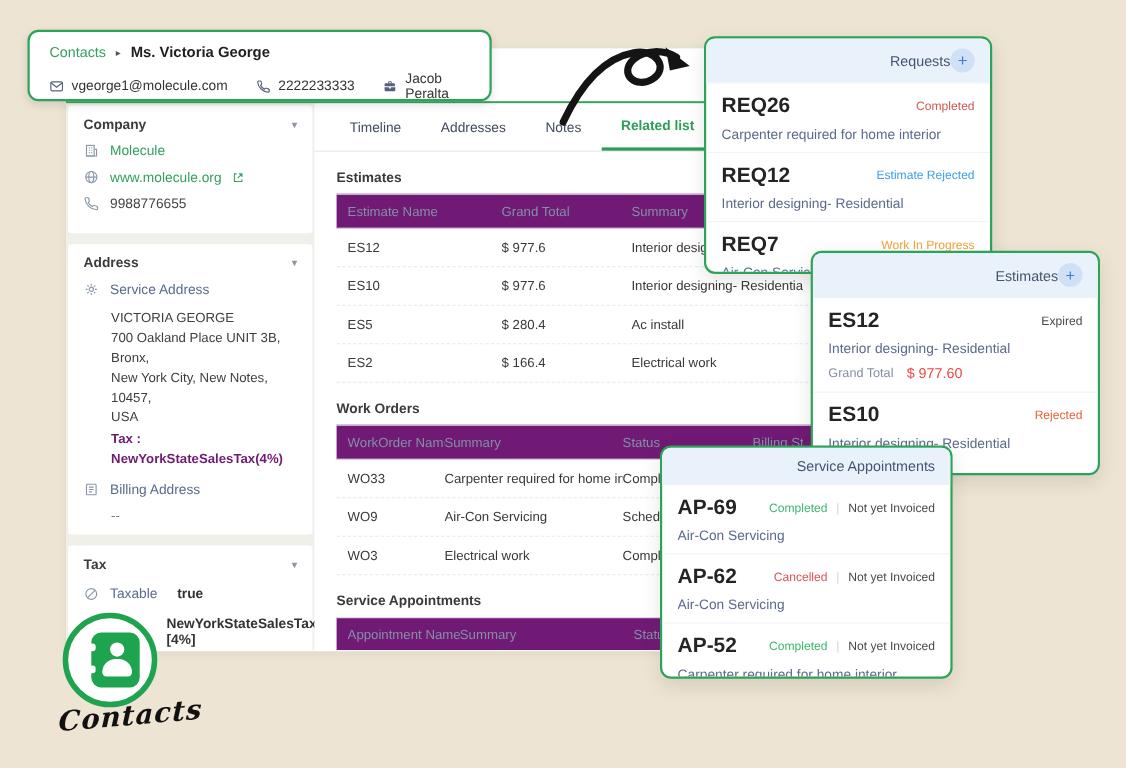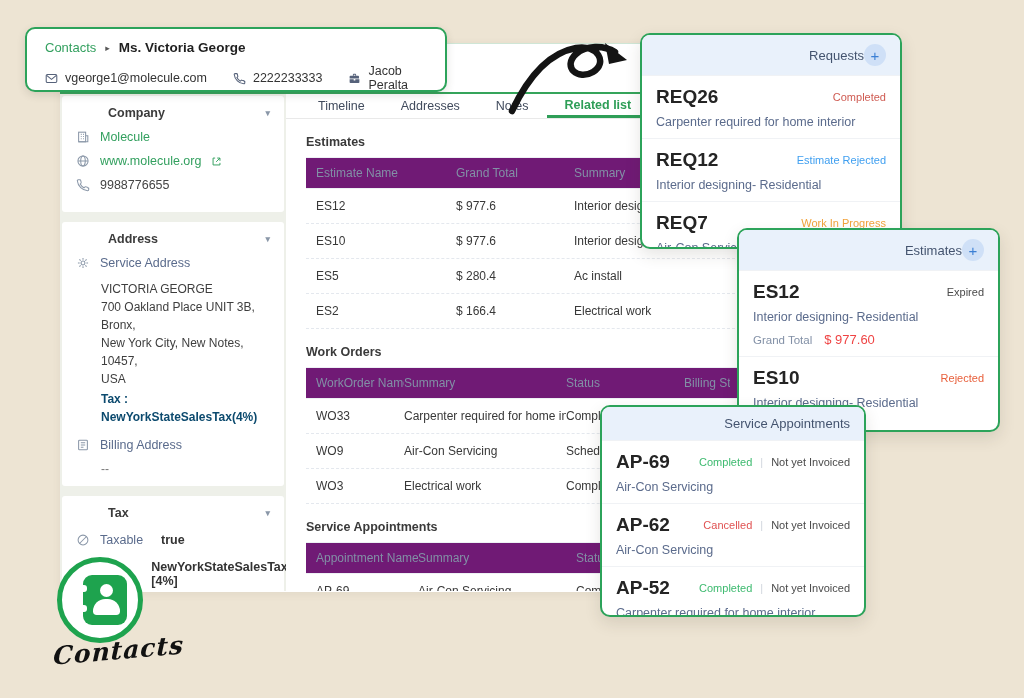--- a/index.html
+++ b/index.html
@@ -11,35 +11,35 @@
   .panel { position:absolute; left:60px; top:43px; width:700px; height:549px;
            background:#fff; border-radius:6px; box-shadow:0 2px 8px rgba(90,80,60,.08);
            border-top:1px solid #cfe6d6; z-index:1; overflow:hidden; }
   .toolbar-strip { height:48px; background:#fff; }
   .panel-body { display:flex; border-top:2px solid #35a45b; height:499px; }
 
   
   .sidebar { width:226px; background:#eef0e9; padding:2px; overflow:hidden; flex:none; }
   .card { background:#fff; border-radius:3px; padding:10px 14px; margin-bottom:10px; }
   .card-head { display:flex; justify-content:space-between; align-items:center;
-               font-size:12.5px; font-weight:bold; color:#3b3b3b; margin-bottom:8px;margin-left:32px; }
+               font-size:12.5px; font-weight:bold; color:#3b3b3b; margin-bottom:8px; }
   .caret { color:#8a97a8; font-size:9px; }
   .crow { display:flex; gap:10px; align-items:center; margin:10px 0; font-size:12.5px; color:#444; }
   .green-link { color:#33a05f; }
   .slate-label { color:#5a6b8c; }
   .icn { width:14px; height:14px; flex:none; color:#8a97a8; }
   .addr-block { margin-left:25px; font-size:12px; color:#3e3e3e; line-height:1.5; }
-  .addr-tax { font-weight:bold; color:#0c4a6e; margin-top:2px; font-size:12px; }
+  .addr-tax { font-weight:bold; color:#701a75; margin-top:2px; font-size:12px; }
   .dash-val { margin-left:25px; color:#777; font-size:12px; margin-top:2px; }
   .taxrow { display:flex; gap:10px; align-items:center; margin:13px 0; font-size:12.5px; }
   .taxrow .val { color:#333; margin-left:8px; font-weight:bold; }
 
   
   .content { flex:1; background:#fff; padding:0 20px; overflow:hidden; }
-  .tabs { display:flex; height:25px; border-bottom:1px solid #e9e9e9; margin:0 -20px; padding:0 14px; }
+  .tabs { display:flex; height:44px; border-bottom:1px solid #e9e9e9; margin:0 -20px; padding:0 14px; }
   .tab { padding:0 18px; font-size:12.5px; color:#414b5d; display:flex; align-items:center; cursor:pointer; }
   .tab.active { color:#2e9e57; font-weight:bold; border-bottom:3px solid #2e9e57; }
   .sec-title { font-size:12.5px; font-weight:bold; color:#3a3a3a; margin:16px 0 8px; }
   .thead, .trow { display:grid; padding:8px 10px; }
   .thead { background:#701a75; color:#8290a6; font-size:12px;
            border-top:1px solid #edf0f4; border-bottom:1px solid #edf0f4; }
   .trow { font-size:12px; color:#383838; padding:10px 10px; border-bottom:1px dashed #e4e8ee; }
   .thead > div, .trow > div { white-space:nowrap; overflow:hidden; }
   .g-est { grid-template-columns:140px 118px 1fr; }
   .g-wo  { grid-template-columns:88px 162px 118px 1fr; }

